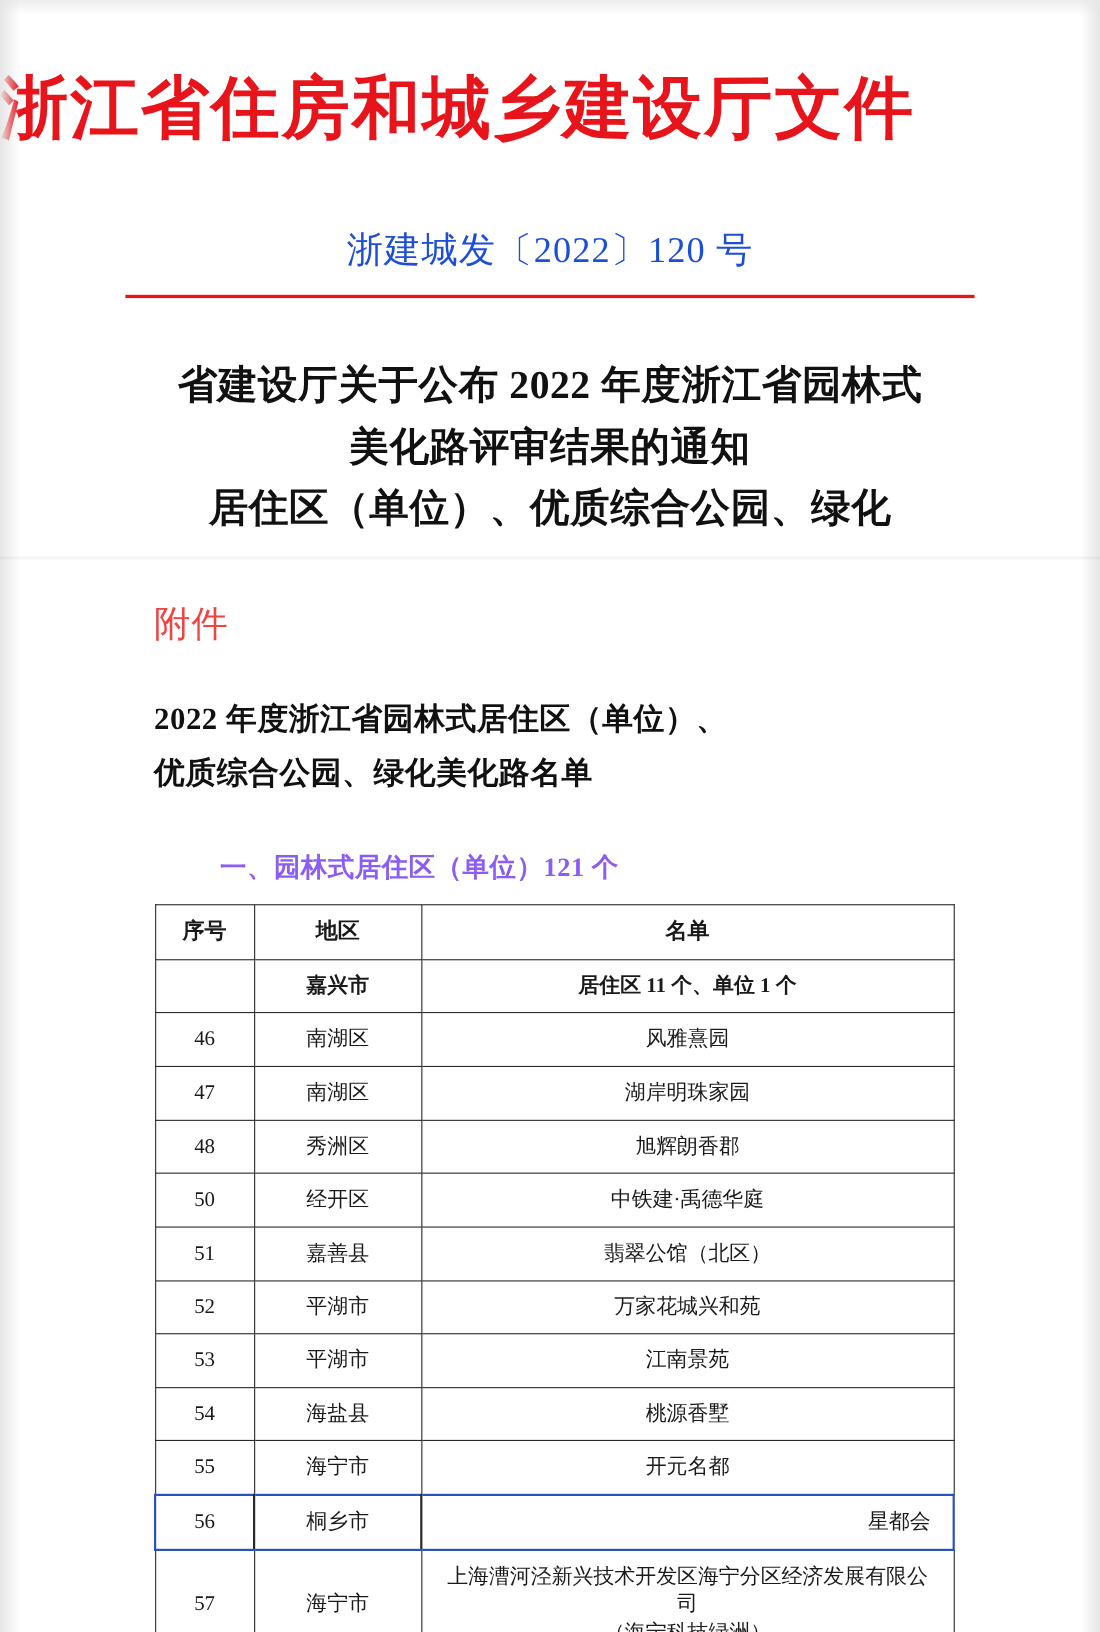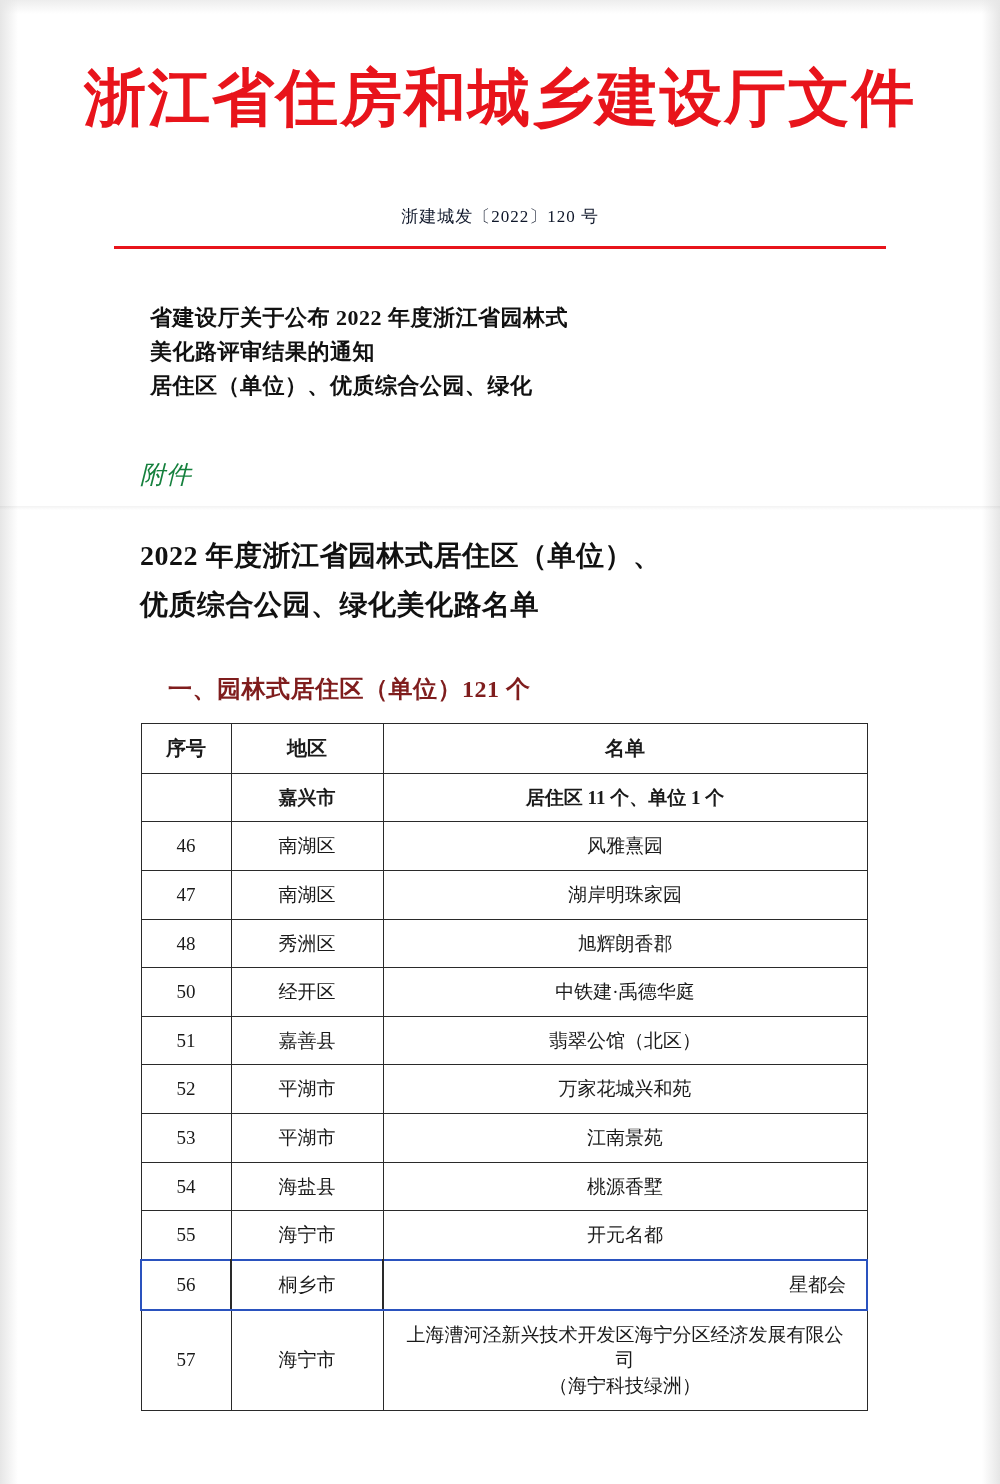--- a/index.html
+++ b/index.html
@@ -17,83 +17,82 @@
   .page {
     width: 1000px;
     min-height: 1484px;
     background: #fff;
     position: relative;
     box-sizing: border-box;
   }
   
   .masthead {
     padding-top: 62px;
-    text-align: center;
+    text-align: left;
   }
   .masthead-title {
     color: #e8141b;
     font-family: "DejaVu Serif", "Liberation Serif", serif;
     font-weight: 700;
     font-size: 62px;
     letter-spacing: 2px;
     line-height: 1.15;
     white-space: nowrap;
   }
   .doc-number {
     margin-top: 72px;
     text-align: center;
-    font-size: 17px;
+    font-size: 33px;
     letter-spacing: 1px;
-    color: #0f172a;
+    color: #1d4ed8;
   }
   .red-rule {
     margin: 18px auto 0 auto;
     width: 772px;
     height: 3px;
     background: #e8141b;
   }
   
   .doc-title {
     margin: 52px auto 0 auto;
     width: 700px;
-    text-align: left;
-    font-weight: 700;
-    font-size: 22px;
+    text-align: center;
+    font-weight: 700;
+    font-size: 36px;
     line-height: 1.55;
     letter-spacing: 0.5px;
     color: #111;
   }
   .title-line { display: block; }
   
   .body-wrap {
     margin-top: 54px;
     padding: 0 140px 40px 140px;
   }
   .attachment-label {
-    font-size: 25px;
+    font-size: 33px;
     font-weight: 400;
     letter-spacing: 1px;
-    color: #15803d;
-    font-style: italic;
+    color: #ef4444;
   }
   .attachment-title {
     margin-top: 40px;
     font-weight: 700;
     font-size: 28px;
     line-height: 1.75;
     letter-spacing: 0.5px;
     color: #111;
   }
   .section-heading {
     margin-top: 44px;
-    margin-left: 28px;
+    margin-left: 60px;
     font-weight: 700;
     font-size: 24px;
     letter-spacing: 0.5px;
-    color: #7f1d1d;
+    color: #8b5cf6;
   }
   
   table.list-table {
     margin-top: 18px;
     border-collapse: collapse;
     width: 726px;
     table-layout: fixed;
     font-size: 19px;
   }
   table.list-table td, table.list-table th {

